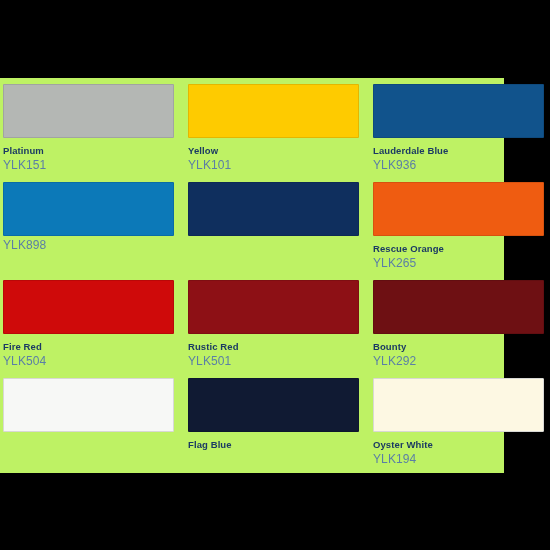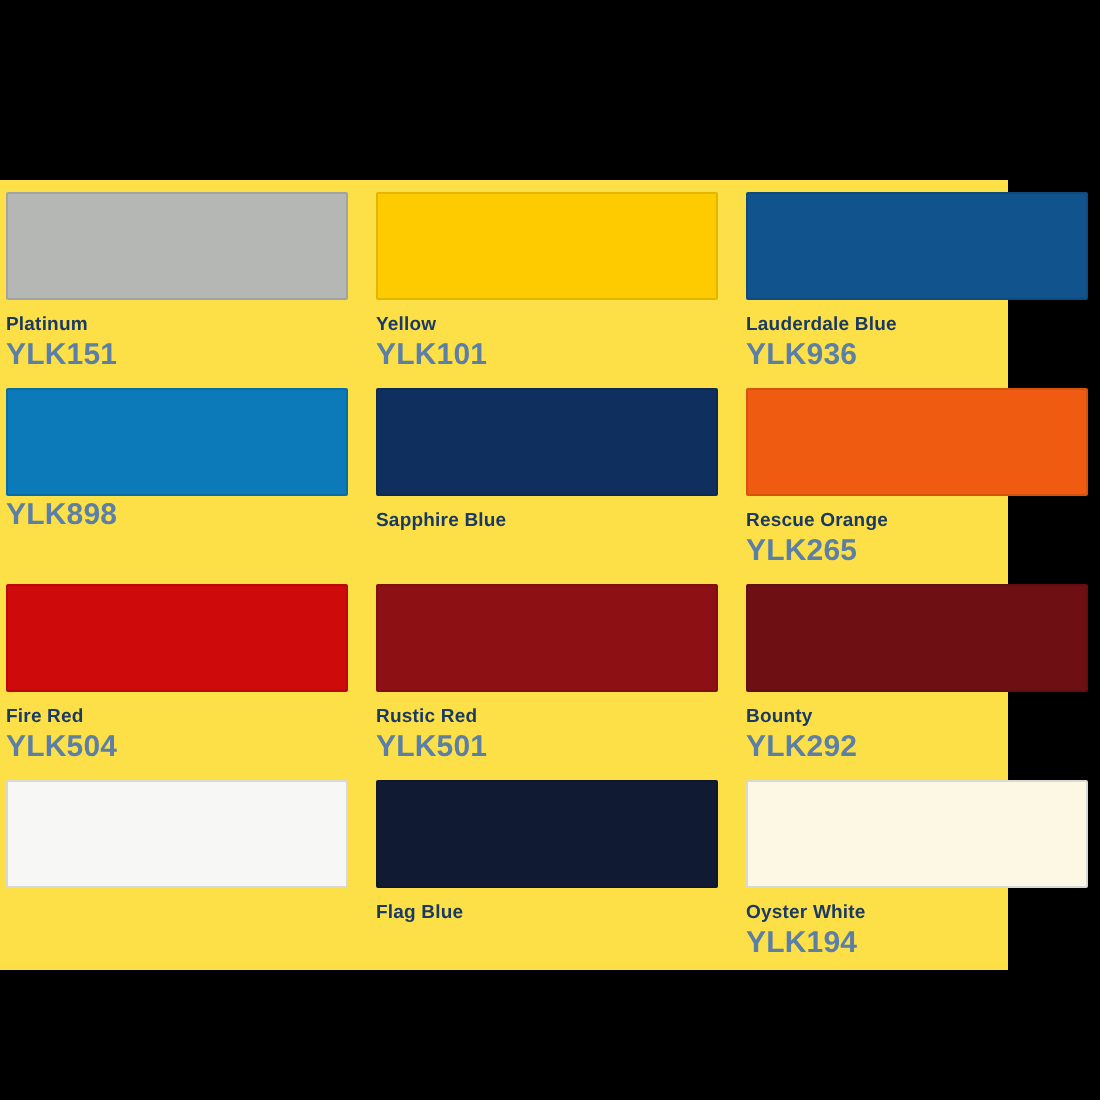--- a/index.html
+++ b/index.html
@@ -18,24 +18,23 @@
   .letterbox {
     width: 550px;
     background: #000000;
   }
   .letterbox-top    { height: 78px; }
   .letterbox-bottom { height: 77px; }
 
   .stage {
     width: 504px;
     height: 395px;
-    background: #fde047;
+    background: #bef264;
     box-sizing: border-box;
     padding: 6px 0 0 3px;
-    margin-top: 12px;
   }
 
   .swatch-grid {
     display: grid;
     grid-template-columns: 171px 171px 171px;
     column-gap: 14px;
     row-gap: 0px;
     grid-auto-rows: 98px;
   }
 
@@ -59,22 +58,22 @@
     font-size: 9.5px;
     font-weight: bold;
     color: #1b3a63;
     letter-spacing: 0.1px;
     margin-top: 7px;
     line-height: 11px;
     white-space: nowrap;
   }
 
   .swatch-code {
-    font-size: 15px;
-    font-weight: bold;
+    font-size: 12px;
+    font-weight: normal;
     color: #5b7fa6;
     letter-spacing: 0.1px;
     margin-top: 4px;
     line-height: 11px;
     white-space: nowrap;
   }
 </style>
 </head>
 <body>
 
@@ -96,21 +95,20 @@
         <div class="swatch-chip" style="background: rgb(17, 83, 140);"></div>
         <div class="swatch-name">Lauderdale Blue</div>
         <div class="swatch-code">YLK936</div>
       </div>
       <div class="swatch-cell">
         <div class="swatch-chip" style="background: rgb(12, 121, 184);"></div>
         <div class="swatch-code">YLK898</div>
       </div>
       <div class="swatch-cell">
         <div class="swatch-chip" style="background: rgb(15, 47, 94);"></div>
-        <div class="swatch-name">Sapphire Blue</div>
       </div>
       <div class="swatch-cell">
         <div class="swatch-chip" style="background: rgb(239, 92, 17);"></div>
         <div class="swatch-name">Rescue Orange</div>
         <div class="swatch-code">YLK265</div>
       </div>
       <div class="swatch-cell">
         <div class="swatch-chip" style="background: rgb(207, 10, 10);"></div>
         <div class="swatch-name">Fire Red</div>
         <div class="swatch-code">YLK504</div>

